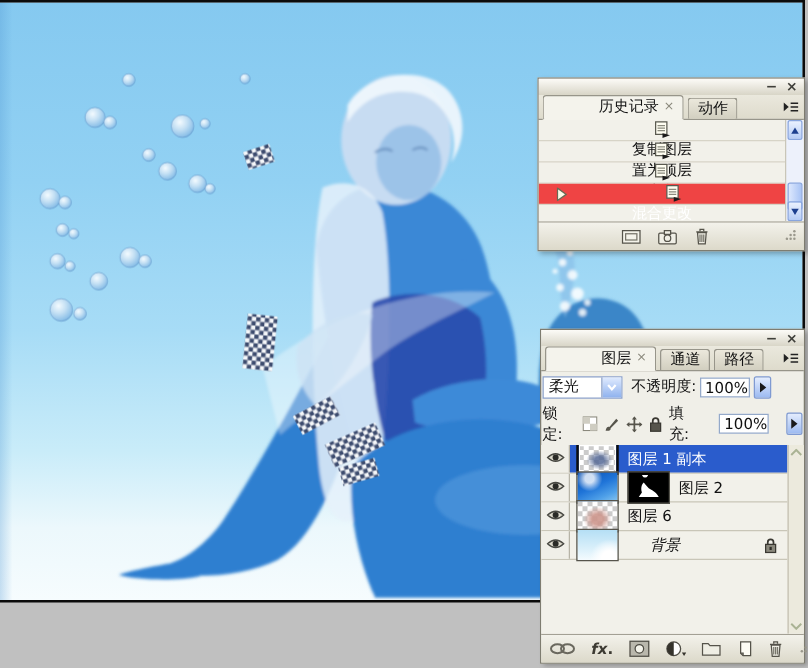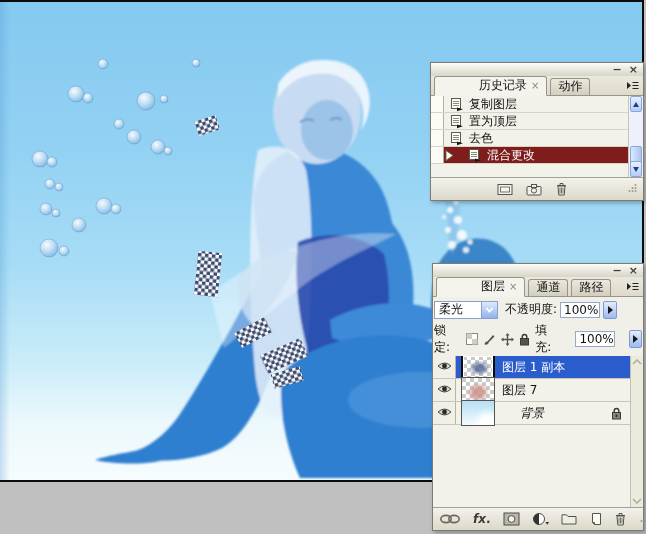--- a/index.html
+++ b/index.html
@@ -45,25 +45,25 @@
   .tab-close{color:#8a887c;font-size:10px;line-height:10px;}
   .panel-menu{margin-left:auto;margin-right:3px;align-self:center;display:flex;align-items:center;}
   .pbottom{
     flex:0 0 22px;display:flex;align-items:center;gap:12px;padding:0 6px;
     border-top:1px solid #a3a094;background:linear-gradient(#f3f2eb,#dcd9ca);
   }
   .pbottom .grip{margin-left:auto;}
   .ibtn{display:flex;align-items:center;justify-content:center;cursor:default;}
   
   .hlist{flex:1;position:relative;background:#f2f1ea;overflow:hidden;}
-  .hrow{display:flex;align-items:center;height:16px;border-bottom:1px solid #d7d4c7;margin-right:15px;position:relative;}
+  .hrow{display:flex;align-items:center;height:16px;border-bottom:1px solid #d7d4c7;margin-right:15px;position:relative;flex-direction:column;}
   .hgutter{width:13px;align-self:stretch;background:#fbfaf5;border-right:1px solid #b4b1a4;box-sizing:border-box;}
   .hicon{margin:0 5px 0 6px;flex:0 0 auto;display:flex;}
   .hlabel{white-space:nowrap;}
-  .hrow.selected{background:#7f1d1d;align-items:center;}
+  .hrow.selected{background:#ef4444;align-items:center;}
   .hrow.selected .hlabel{color:#fff;}
   .hrow.selected .hgutter{background:#fbfaf5;}
   .hpointer{position:absolute;left:14px;top:3px;display:flex;}
   .hrow.selected .hicon{margin-left:24px;}
   
   .vscroll{position:absolute;right:0;top:0;bottom:0;width:15px;background:#edf1fb;border-left:1px solid #c9c6b8;box-sizing:border-box;}
   .sbtn{position:absolute;left:1px;right:1px;height:14px;border:1px solid #88a5de;border-radius:2px;
     background:linear-gradient(#eaf1fe,#b6ccf5);display:flex;align-items:center;justify-content:center;}
   .sbtn.up{top:0;} .sbtn.down{bottom:0;}
   .tri-up{width:0;height:0;border-left:3.5px solid transparent;border-right:3.5px solid transparent;border-bottom:5px solid #1d3f8f;}
@@ -430,22 +430,41 @@
     <div class="lyr">
       <div class="eyecell">
         <span>
           <svg width="15" height="10">
               <path d="M1,5 Q7.5,-1 14,5 Q7.5,11 1,5 Z" fill="#dbd8cb" stroke="#4a4a44"></path>
               <circle cx="7.5" cy="5" r="2.4" fill="#2a2a26"></circle>
             </svg>
         </span>
       </div>
       <div class="lrest">
+        <span class="thumb water"></span>
+        <span class="thumb mask">
+          <svg width="26" height="20" viewBox="0 0 26 20">
+              <path d="M10,2 a2.4,2.4 0 1,1 0.1,0 M9,6 C7,8 6.5,11 7.5,14 L5,17.5 L21,17.5 C19,13.5 15.5,12 13,10.5 C11.5,9 10,7.5 9,6 Z" fill="#fff"></path>
+            </svg>
+        </span>
+        <span class="lname">图层 2</span>
+      </div>
+    </div>
+    <div class="lyr">
+      <div class="eyecell">
+        <span>
+          <svg width="15" height="10">
+              <path d="M1,5 Q7.5,-1 14,5 Q7.5,11 1,5 Z" fill="#dbd8cb" stroke="#4a4a44"></path>
+              <circle cx="7.5" cy="5" r="2.4" fill="#2a2a26"></circle>
+            </svg>
+        </span>
+      </div>
+      <div class="lrest">
         <span class="thumb checker pink"></span>
-        <span class="lname">图层 7</span>
+        <span class="lname">图层 6</span>
       </div>
     </div>
     <div class="lyr">
       <div class="eyecell">
         <span>
           <svg width="15" height="10">
               <path d="M1,5 Q7.5,-1 14,5 Q7.5,11 1,5 Z" fill="#dbd8cb" stroke="#4a4a44"></path>
               <circle cx="7.5" cy="5" r="2.4" fill="#2a2a26"></circle>
             </svg>
         </span>

